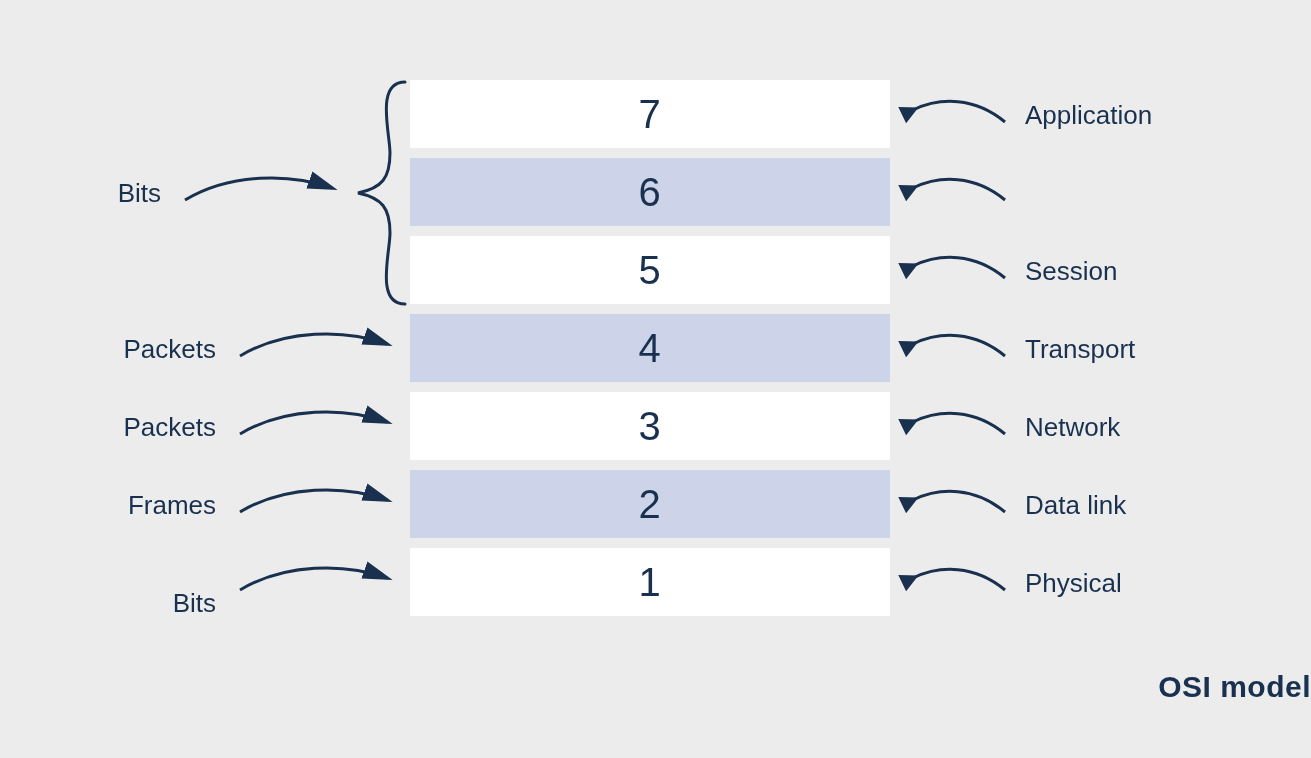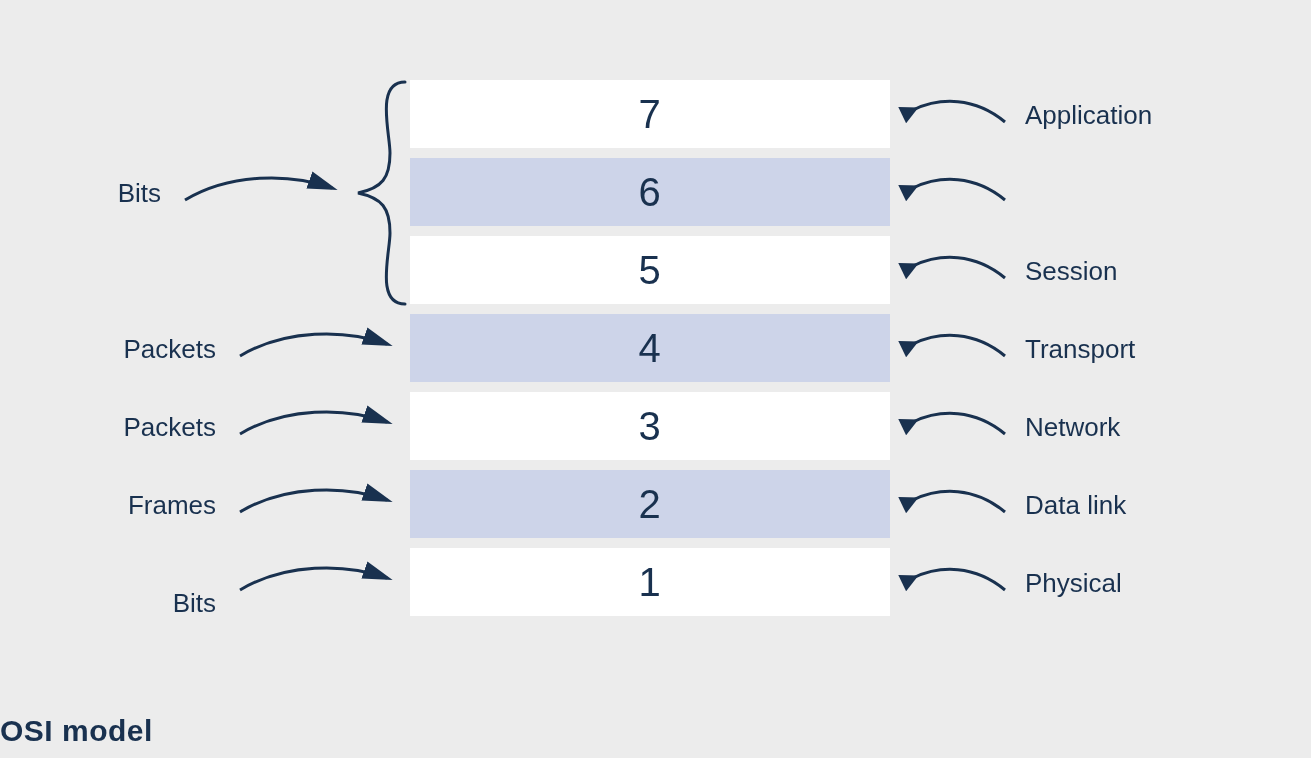--- a/index.html
+++ b/index.html
@@ -31,25 +31,24 @@
     font-weight: 400;
     letter-spacing: 1px;
     background: #ffffff;
   }
   .layer.alt { background: #cdd4e9; }
   .layer + .layer { margin-top: 10px; }
   .caption {
     position: absolute;
     left: 0; right: 0;
     top: 670px;
-    text-align: left;
+    text-align: right;
     font-size: 30px;
     font-weight: 600;
     letter-spacing: 0.5px;
-    margin-top: 44px;
   }
   .label {
     position: absolute;
     font-size: 26px;
     font-weight: 400;
     white-space: nowrap;
   }
   .label.left { text-align: right; }
   .label.right { text-align: left; }
   svg.arrow { position: absolute; overflow: visible; }

